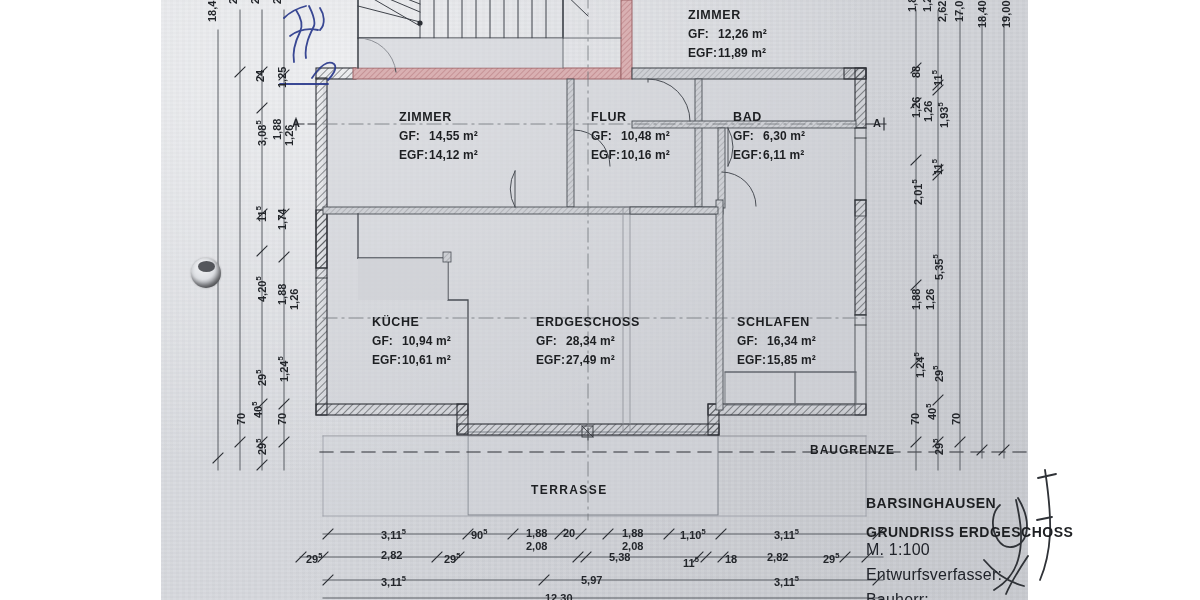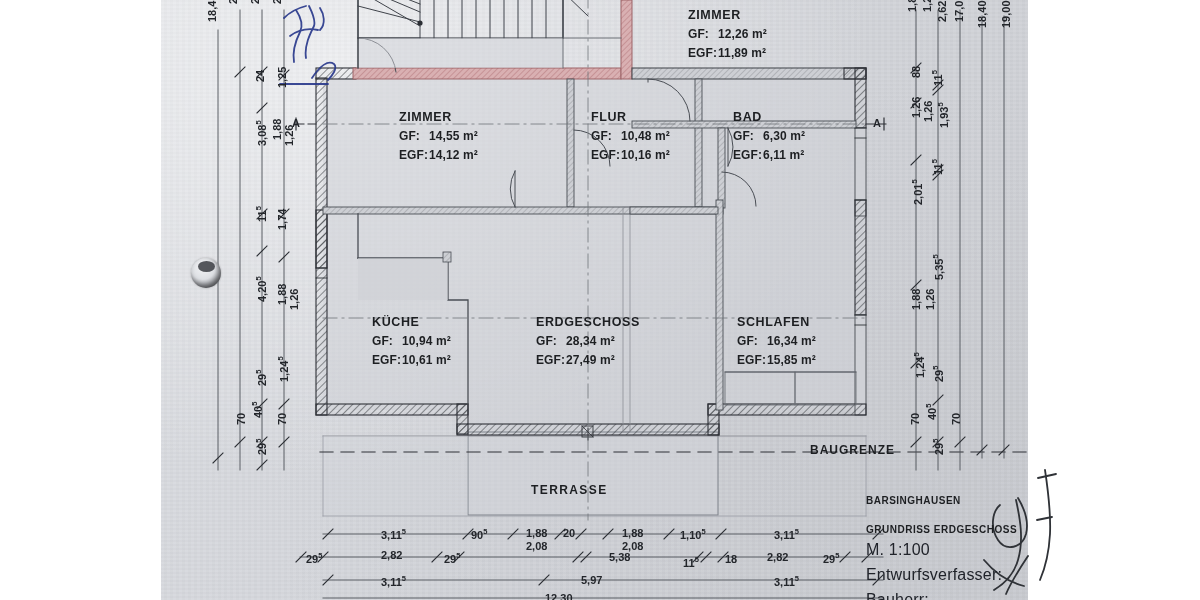--- a/index.html
+++ b/index.html
@@ -28,21 +28,21 @@
   .lyr{position:absolute;left:0;top:0;width:1200px;height:600px;}
   svg{display:block;}
 
   .txt{position:absolute;color:#1d1f22;font-family:"Liberation Sans",sans-serif;white-space:nowrap;}
   .roomname{font-size:12.5px;font-weight:bold;letter-spacing:.6px;}
   .roomval{font-size:12px;font-weight:bold;letter-spacing:.1px;}
   .gfl{display:inline-block;width:30px;}
   .dim{font-size:11px;font-weight:bold;color:#23262b;letter-spacing:0px;}
   .dimv{font-size:11px;font-weight:bold;color:#23262b;transform-origin:left top;}
   .sup{font-size:7.5px;vertical-align:super;}
-  .tblk{font-size:10px;font-weight:bold;letter-spacing:.5px;color:#1d1f22;}
+  .tblk{font-size:14px;font-weight:bold;letter-spacing:.5px;color:#1d1f22;}
   .tblk2{font-size:16px;font-weight:500;letter-spacing:.2px;color:#20232a;}
   .baug{font-size:12px;font-weight:bold;letter-spacing:1px;color:#1d1f22;}
   .terr{font-size:12px;font-weight:bold;letter-spacing:1.4px;color:#1d1f22;}
 
   .hole{position:absolute;border-radius:50%;}
 </style>
 </head>
 <body>
 
 <div id="sheet">

